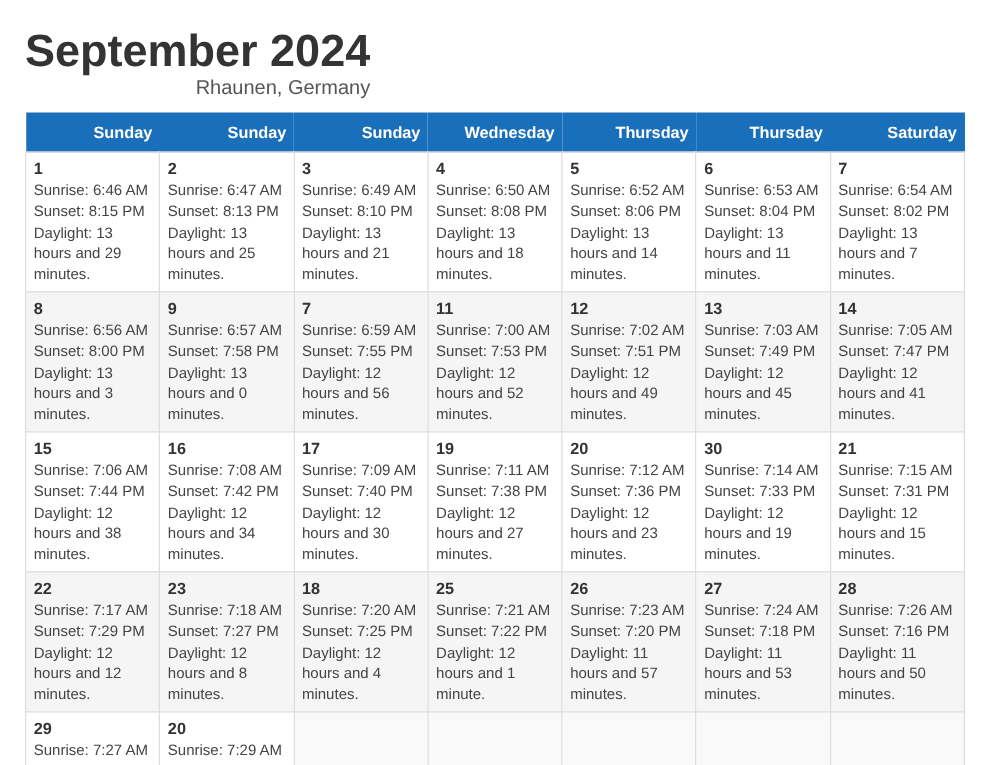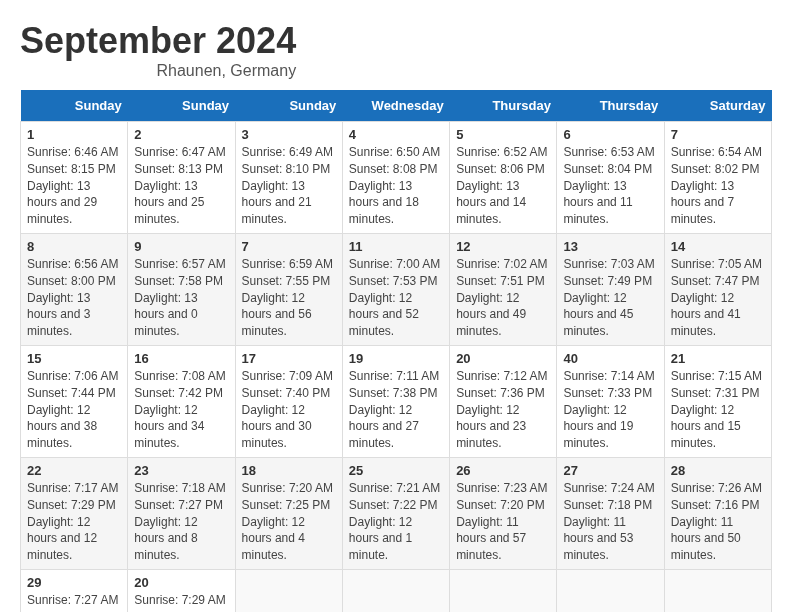--- a/index.html
+++ b/index.html
@@ -183,21 +183,21 @@
         </td>
         <td>
           <span class="day-num">19</span>
           <div class="day-info">Sunrise: 7:11 AM<br>Sunset: 7:38 PM<br>Daylight: 12 hours and 27 minutes.</div>
         </td>
         <td>
           <span class="day-num">20</span>
           <div class="day-info">Sunrise: 7:12 AM<br>Sunset: 7:36 PM<br>Daylight: 12 hours and 23 minutes.</div>
         </td>
         <td>
-          <span class="day-num">40</span>
+          <span class="day-num">30</span>
           <div class="day-info">Sunrise: 7:14 AM<br>Sunset: 7:33 PM<br>Daylight: 12 hours and 19 minutes.</div>
         </td>
         <td>
           <span class="day-num">21</span>
           <div class="day-info">Sunrise: 7:15 AM<br>Sunset: 7:31 PM<br>Daylight: 12 hours and 15 minutes.</div>
         </td>
       </tr>
       <tr>
         <td>
           <span class="day-num">22</span>

